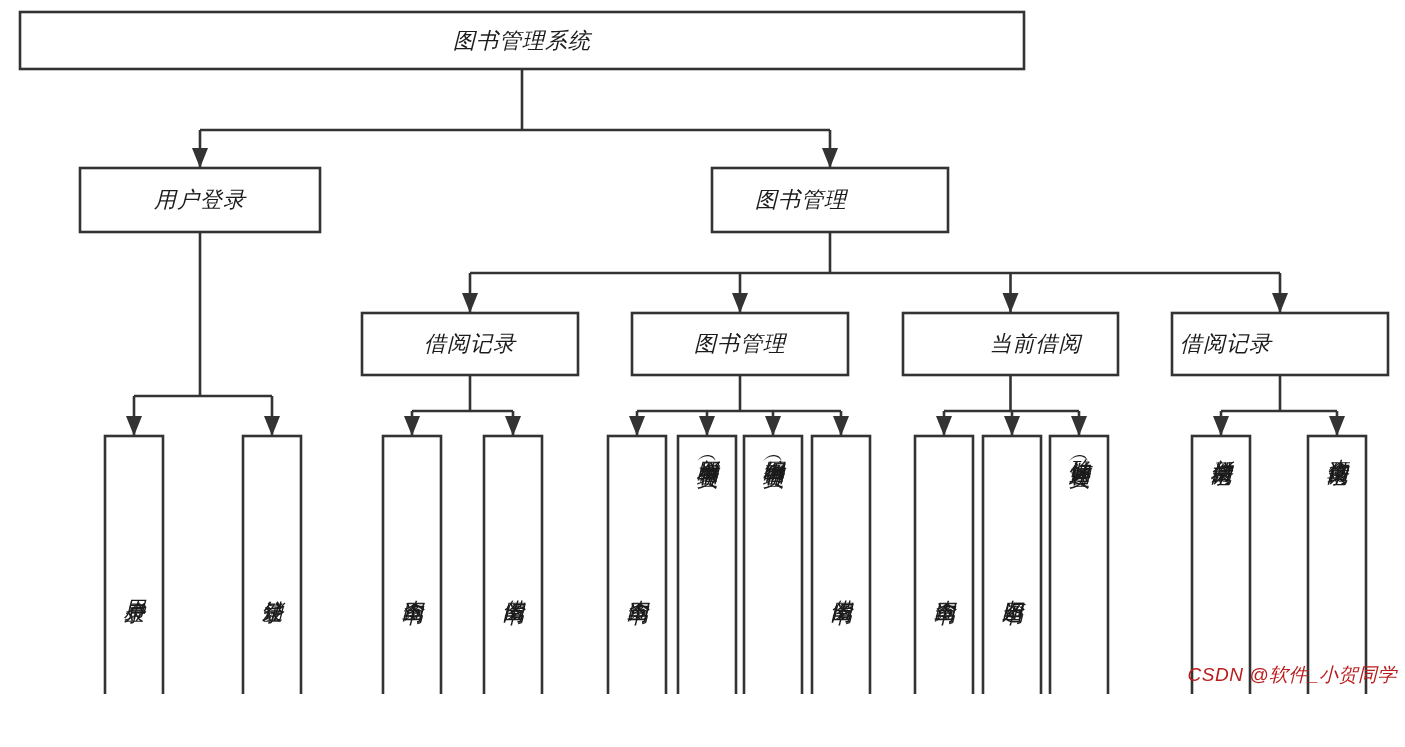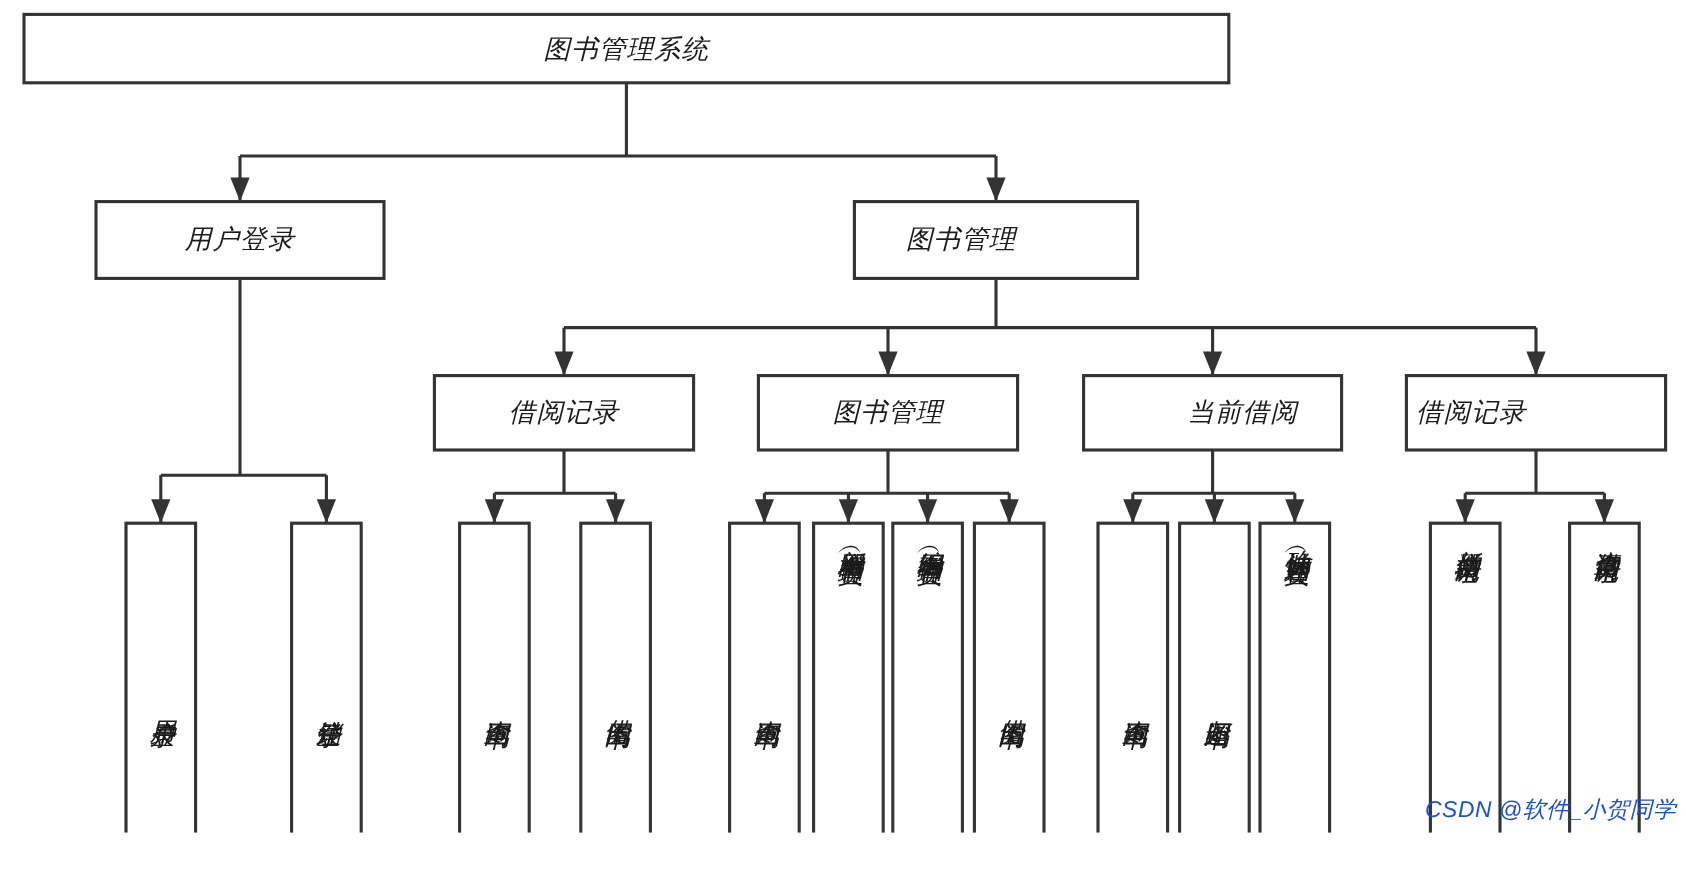--- a/index.html
+++ b/index.html
@@ -68,21 +68,21 @@
     font-size: 22px;
     color: #1b1b1b;
     letter-spacing: 1px;
     font-family: "Liberation Sans", "DejaVu Sans", sans-serif;
   }
   .watermark {
     position: absolute;
     right: 8px;
     bottom: 6px;
     font-size: 19px;
-    color: #1d4ed8;
+    color: #b91c1c;
     letter-spacing: 0.5px;
     pointer-events: none;
     font-family: "Liberation Sans", "DejaVu Sans", sans-serif;
   }
 </style>
 </head>
 <body>
 
 <div id="diagram-root">
 

